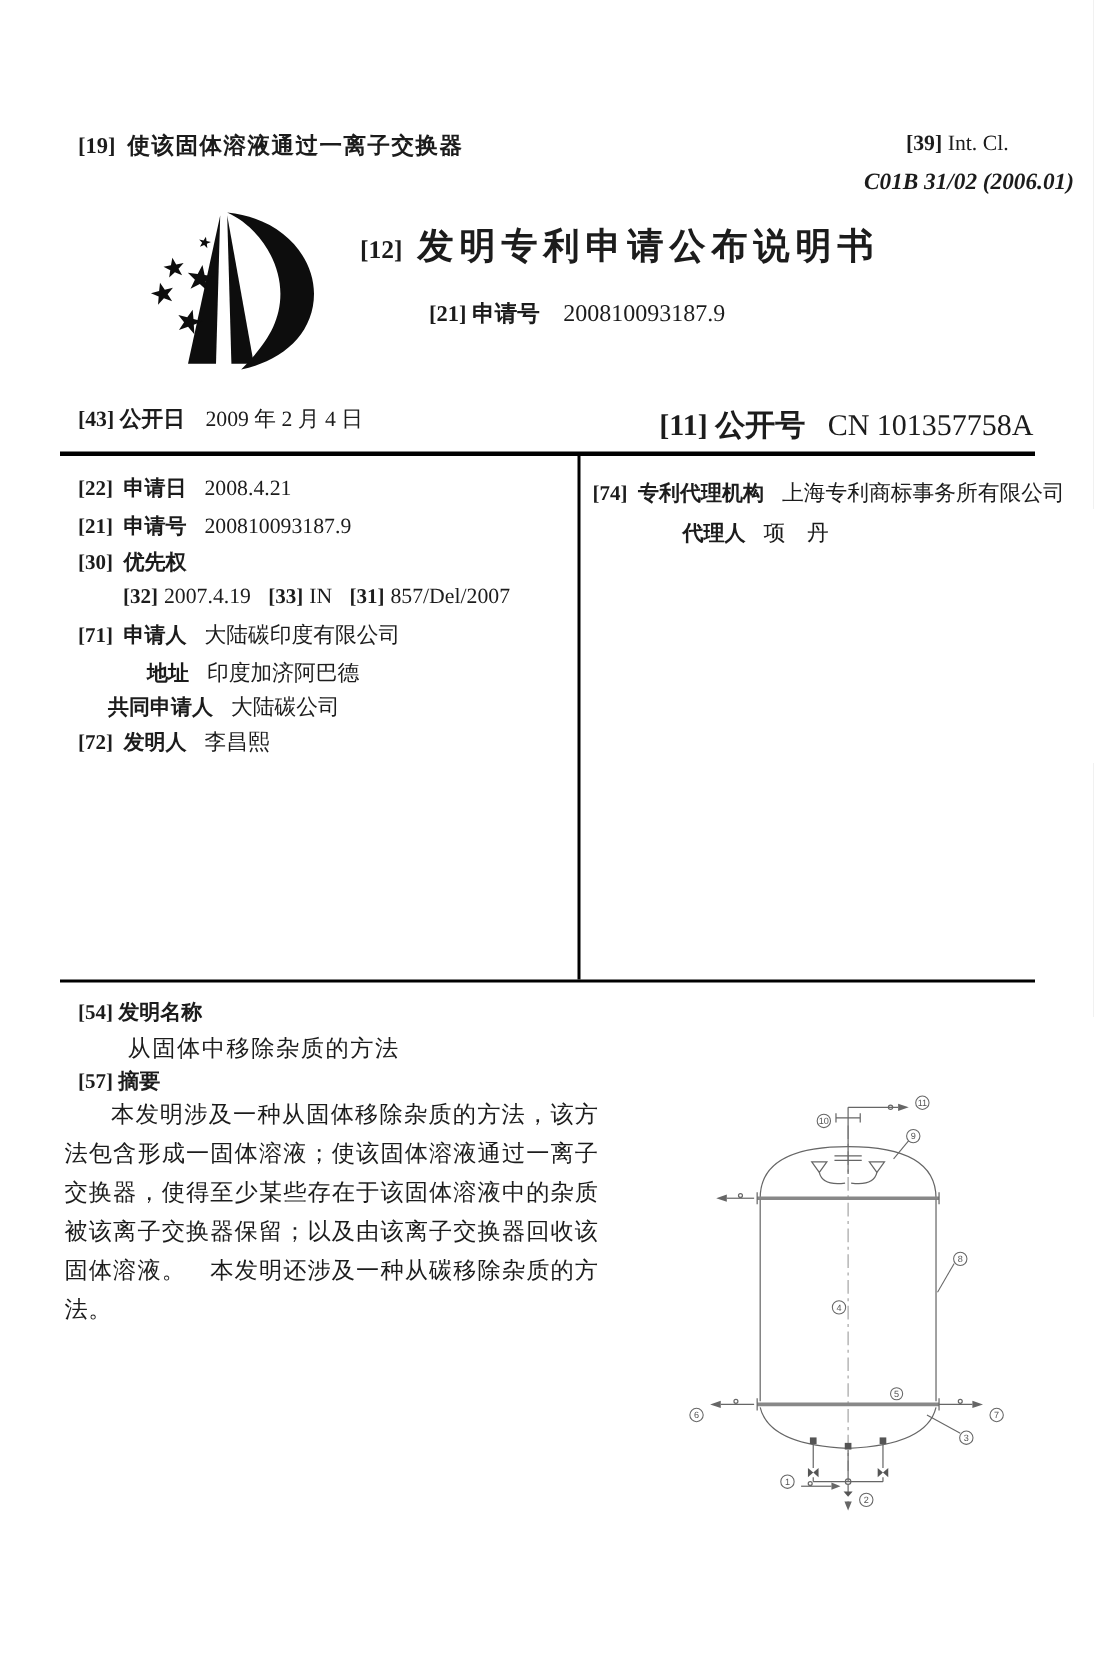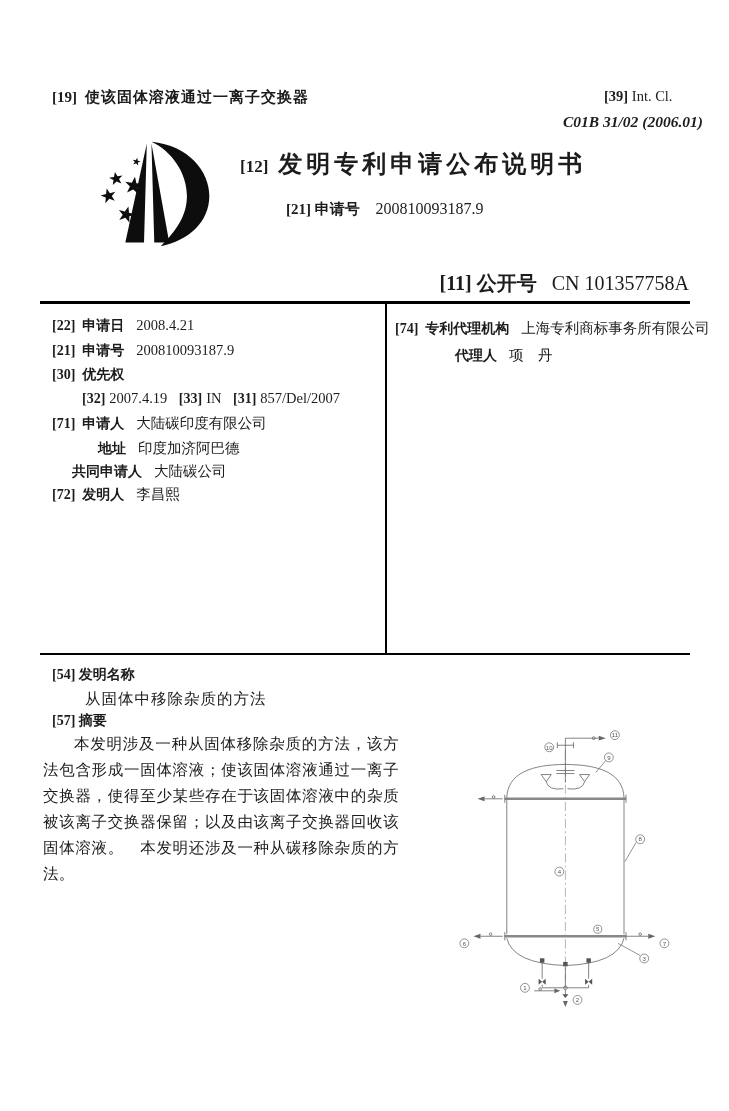--- a/index.html
+++ b/index.html
@@ -10,21 +10,21 @@
   }
   .abs{position:absolute;white-space:nowrap;}
   .code{font-weight:700;}
   .lbl{font-family:"Liberation Sans","DejaVu Sans",sans-serif;font-weight:700;}
   .val{font-family:"Liberation Serif","DejaVu Serif",serif;font-weight:400;}
 
   .office-line{left:52px;top:88px;font-size:15px;}
   .office-line .office-name{font-family:"Liberation Sans","DejaVu Sans",sans-serif;font-weight:700;letter-spacing:1px;margin-left:8px;}
 
   .intcl1{left:604px;top:88px;font-size:14.5px;}
-  .intcl2{left:563px;top:113px;font-size:15.5px;font-weight:700;font-style:italic;}
+  .intcl2{left:576px;top:113px;font-size:15.5px;font-weight:700;font-style:italic;}
 
   .logo{left:68px;top:138px;}
 
   .doc-title{left:240px;top:148px;font-size:17px;}
   .doc-title .doc-name{font-family:"Liberation Sans","DejaVu Sans",sans-serif;font-size:24px;font-weight:700;letter-spacing:4px;margin-left:10px;}
 
   .appno-line{left:286px;top:200px;font-size:15px;}
   .appno-line .val{font-size:16px;margin-left:12px;}
 
   .pub-date{left:52px;top:270px;font-size:14.5px;}
@@ -101,20 +101,25 @@
 
   <div class="abs doc-title">
     <span class="code">[12]</span><span class="doc-name">发明专利申请公布说明书</span>
   </div>
   <div class="abs appno-line">
     <span class="code">[21]</span>
     <span class="lbl">申请号</span>
     <span class="val">200810093187.9</span>
   </div>
 
+  <div class="abs pub-date">
+    <span class="code">[43]</span>
+    <span class="lbl">公开日</span>
+    <span class="val">2009 年 2 月 4 日</span>
+  </div>
   <div class="abs pub-no">
     <span class="code">[11]</span>
     <span class="lbl">公开号</span>
     <span class="val">CN 101357758A</span>
   </div>
 
   <div class="rule rule-thick"></div>
   <div class="vdiv"></div>
 
   <div class="brow r22">

